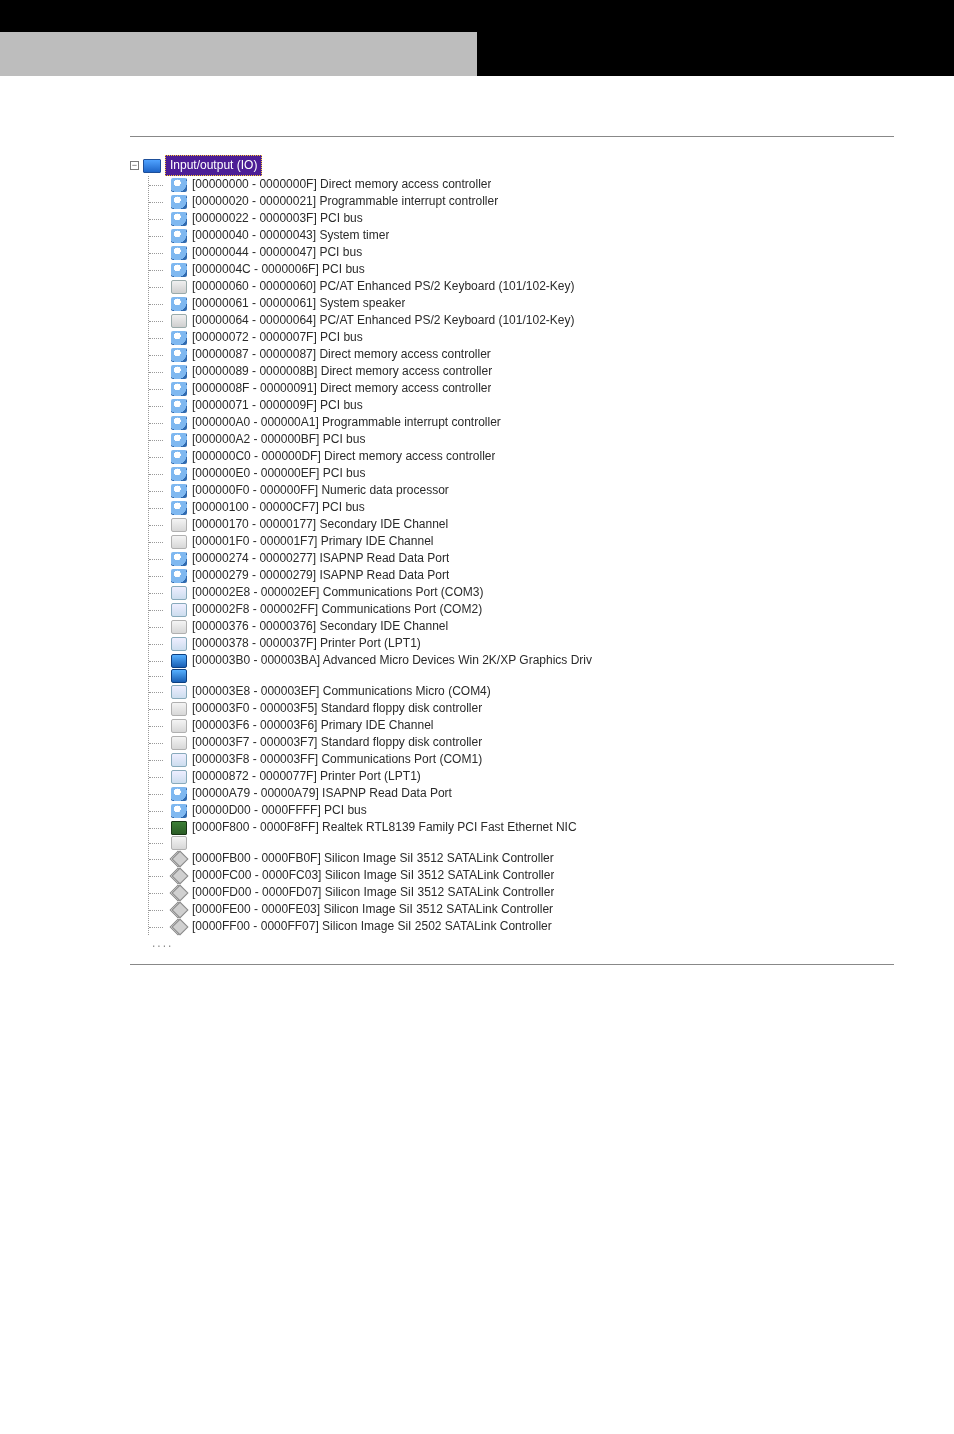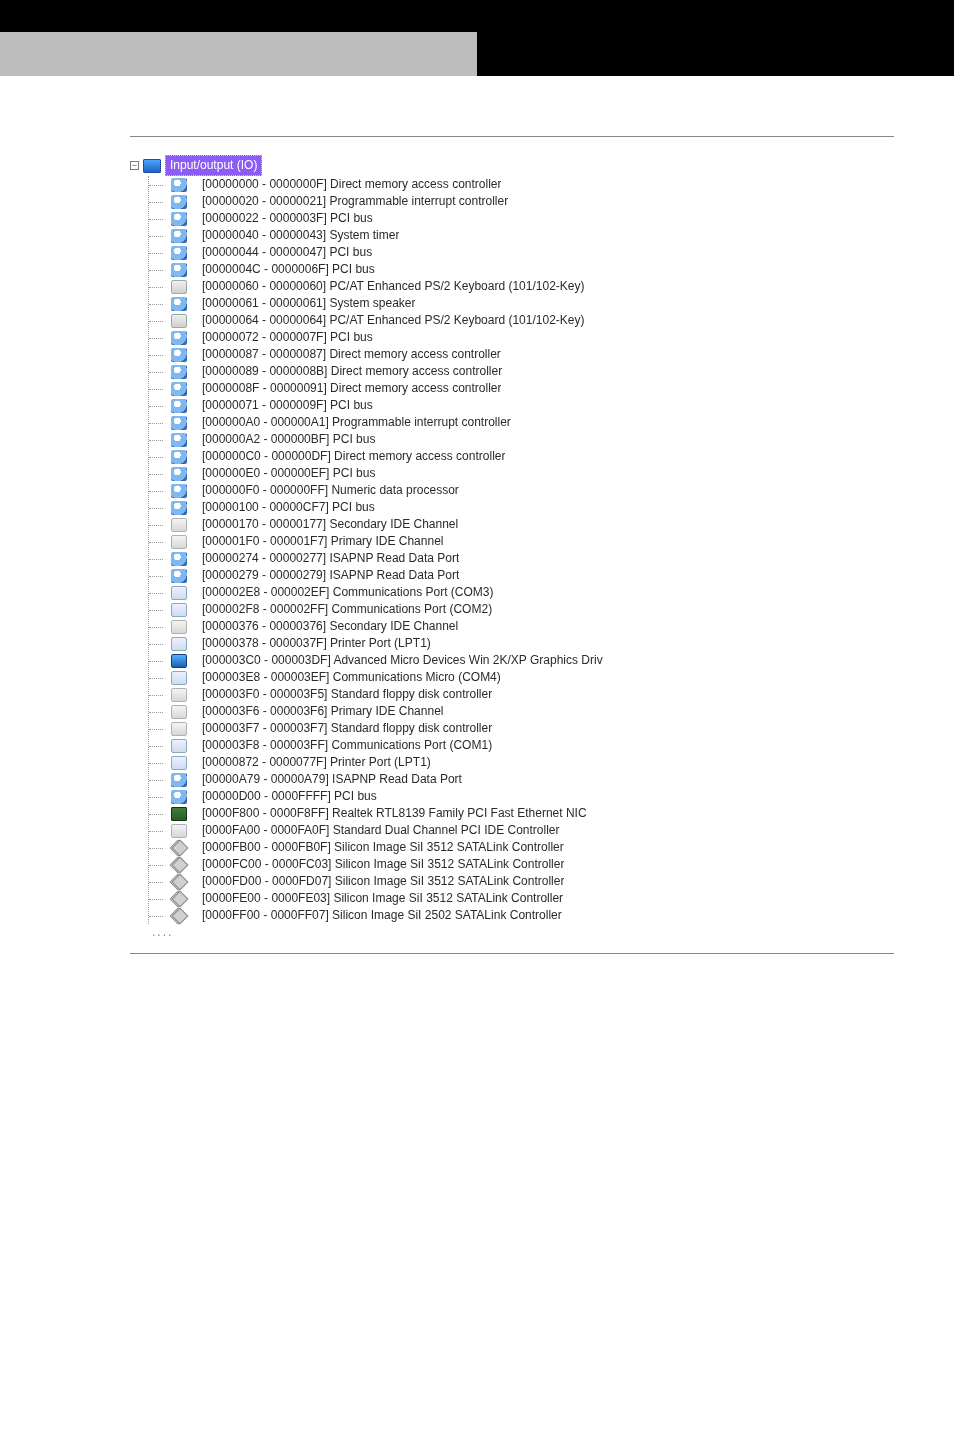--- a/index.html
+++ b/index.html
@@ -73,35 +73,35 @@
     flex: 0 0 16px;
   }
   .root-chip {
     background: linear-gradient(#4fa2ff, #1e65c8);
     border: 1px solid #1e4f99;
     width: 18px;
     height: 12px;
     border-radius: 1px;
   }
   .root-label {
-    background: #8b5cf6;
+    background: #4c1d95;
     color: #fff;
     padding: 1px 4px;
     border: 1px dotted #ffcc33;
     display: inline-block;
   }
   .children {
     margin-left: 18px;
     border-left: 1px dotted #999;
     padding-left: 0;
   }
   .node {
     display: flex;
     align-items: center;
-    gap: 15px;
+    gap: 5px;
     position: relative;
     padding-left: 22px;
   }
   .node::before {
     content: "";
     position: absolute;
     left: 0;
     top: 50%;
     width: 14px;
     border-top: 1px dotted #999;
@@ -287,21 +287,24 @@
         <div class="node">
           <span class="node-icon ic-ide"></span>
           <span class="node-text">[00000376 - 00000376]  Secondary IDE Channel</span>
         </div>
         <div class="node">
           <span class="node-icon ic-port"></span>
           <span class="node-text">[00000378 - 0000037F]  Printer Port (LPT1)</span>
         </div>
         <div class="node">
           <span class="node-icon ic-display"></span>
-          <span class="node-text">[000003C0 - 000003DF]  Advanced Micro Devices Win 2K/XP Graphics Driv</span>
+          <span class="node-text">[000003B0 - 000003BA]  Advanced Micro Devices Win 2K/XP Graphics Driv</span>
+        </div>
+        <div class="node">
+          <span class="node-icon ic-display"></span>
         </div>
         <div class="node">
           <span class="node-icon ic-port"></span>
           <span class="node-text">[000003E8 - 000003EF]  Communications Micro (COM4)</span>
         </div>
         <div class="node">
           <span class="node-icon ic-ide"></span>
           <span class="node-text">[000003F0 - 000003F5]  Standard floppy disk controller</span>
         </div>
         <div class="node">
@@ -327,21 +330,20 @@
         <div class="node">
           <span class="node-icon ic-generic"></span>
           <span class="node-text">[00000D00 - 0000FFFF]  PCI bus</span>
         </div>
         <div class="node">
           <span class="node-icon ic-nic"></span>
           <span class="node-text">[0000F800 - 0000F8FF]  Realtek RTL8139 Family PCI Fast Ethernet NIC</span>
         </div>
         <div class="node">
           <span class="node-icon ic-ide"></span>
-          <span class="node-text">[0000FA00 - 0000FA0F]  Standard Dual Channel PCI IDE Controller</span>
         </div>
         <div class="node">
           <span class="node-icon ic-scsi"></span>
           <span class="node-text">[0000FB00 - 0000FB0F]  Silicon Image SiI 3512 SATALink Controller</span>
         </div>
         <div class="node">
           <span class="node-icon ic-scsi"></span>
           <span class="node-text">[0000FC00 - 0000FC03]  Silicon Image SiI 3512 SATALink Controller</span>
         </div>
         <div class="node">

